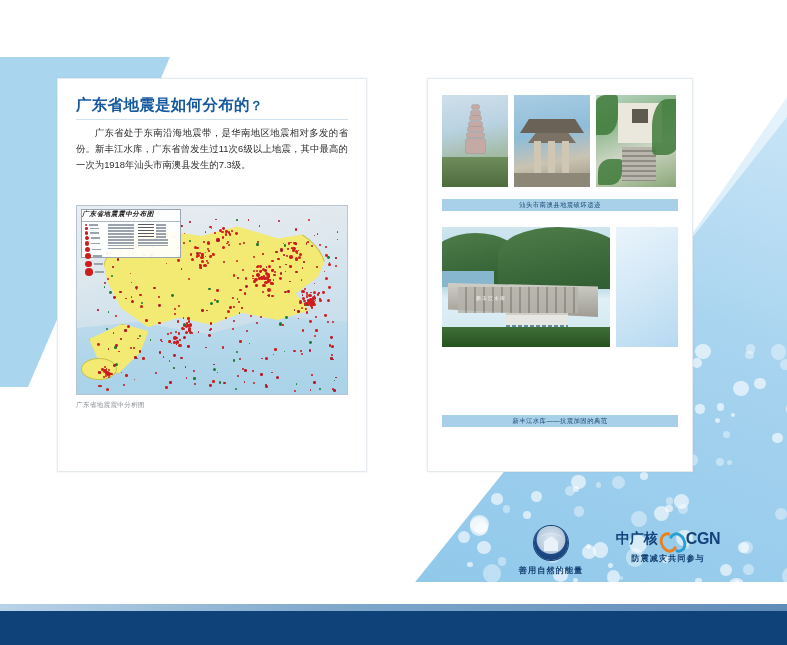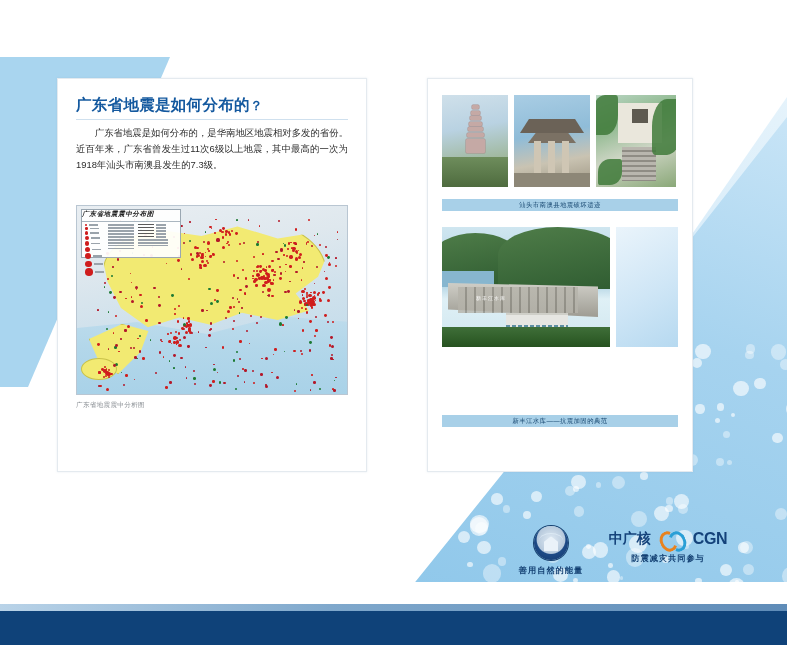--- a/index.html
+++ b/index.html
@@ -166,21 +166,21 @@
   .seal .inner{
     position:absolute;left:50%;top:52%;transform:translate(-50%,-50%);
     width:14px;height:15px;background:#eaf2f9;
     clip-path:polygon(50% 0,100% 38%,100% 100%,0 100%,0 38%);
   }
   .seal .arc{
     position:absolute;left:50%;top:7px;transform:translateX(-50%);
     width:24px;height:7px;border-top:1.5px solid #dce9f4;border-radius:50%/100% 100% 0 0;
   }
   .logo-cap{color:#123f72;font-size:8.2px;font-weight:bold;letter-spacing:1px;white-space:nowrap;}
-  .cgn-mark{display:flex;align-items:flex-start;gap:8px;}
+  .cgn-mark{display:flex;align-items:flex-end;gap:1px;}
   .cgn-cn{color:#14427a;font-size:14px;font-weight:bold;letter-spacing:0;}
   .cgn-swoosh{
     position:relative;width:24px;height:17px;margin:0 1px;
   }
   .cgn-swoosh .a{
     position:absolute;left:0;top:1px;width:11px;height:15px;border:3px solid #e8821e;
     border-radius:50%;border-right-color:transparent;transform:rotate(-25deg);
   }
   .cgn-swoosh .b{
     position:absolute;left:9px;top:1px;width:11px;height:15px;border:3px solid #2a9fd6;
@@ -311,21 +311,21 @@
         <div class="bub dim" style="left: 164.33px; top: 273.145px; width: 8.08633px; height: 8.08633px;"></div>
         <div class="bub" style="left: 205.346px; top: 23.5407px; width: 17.81px; height: 17.81px;"></div>
       </div>
   </div>
 
   <div class="panel" id="panel-left">
     <div class="lead-title">
       <span>广东省地震是如何分布的</span><span class="q">？</span>
     </div>
     <div class="lead-rule"></div>
-    <div class="lead-body">广东省地震是如何分布的，是华南地区地震相对多发的省份。近百年来，广东省曾发生过11次6级以上地震，其中最高的一次为1918年汕头市南澳县发生的7.3级。</div>
+    <div class="lead-body">广东省处于东南沿海地震带，是华南地区地震相对多发的省份。新丰江水库，广东省曾发生过11次6级以上地震，其中最高的一次为1918年汕头市南澳县发生的7.3级。</div>
 
     <div class="map-wrap">
       <div class="map">
         <div class="map-sea"></div>
         <div class="land main"></div>
         <div class="land penin"></div>
         <div class="land hainan"></div>
         <div class="quakes" id="quakes">
             <div class="qk" style="left: 179.367px; top: 63.7673px; width: 1.7835px; height: 1.7835px; background: rgb(207, 29, 29);"></div>
             <div class="qk" style="left: 188.356px; top: 66.091px; width: 2.90329px; height: 2.90329px; background: rgb(207, 29, 29);"></div>

